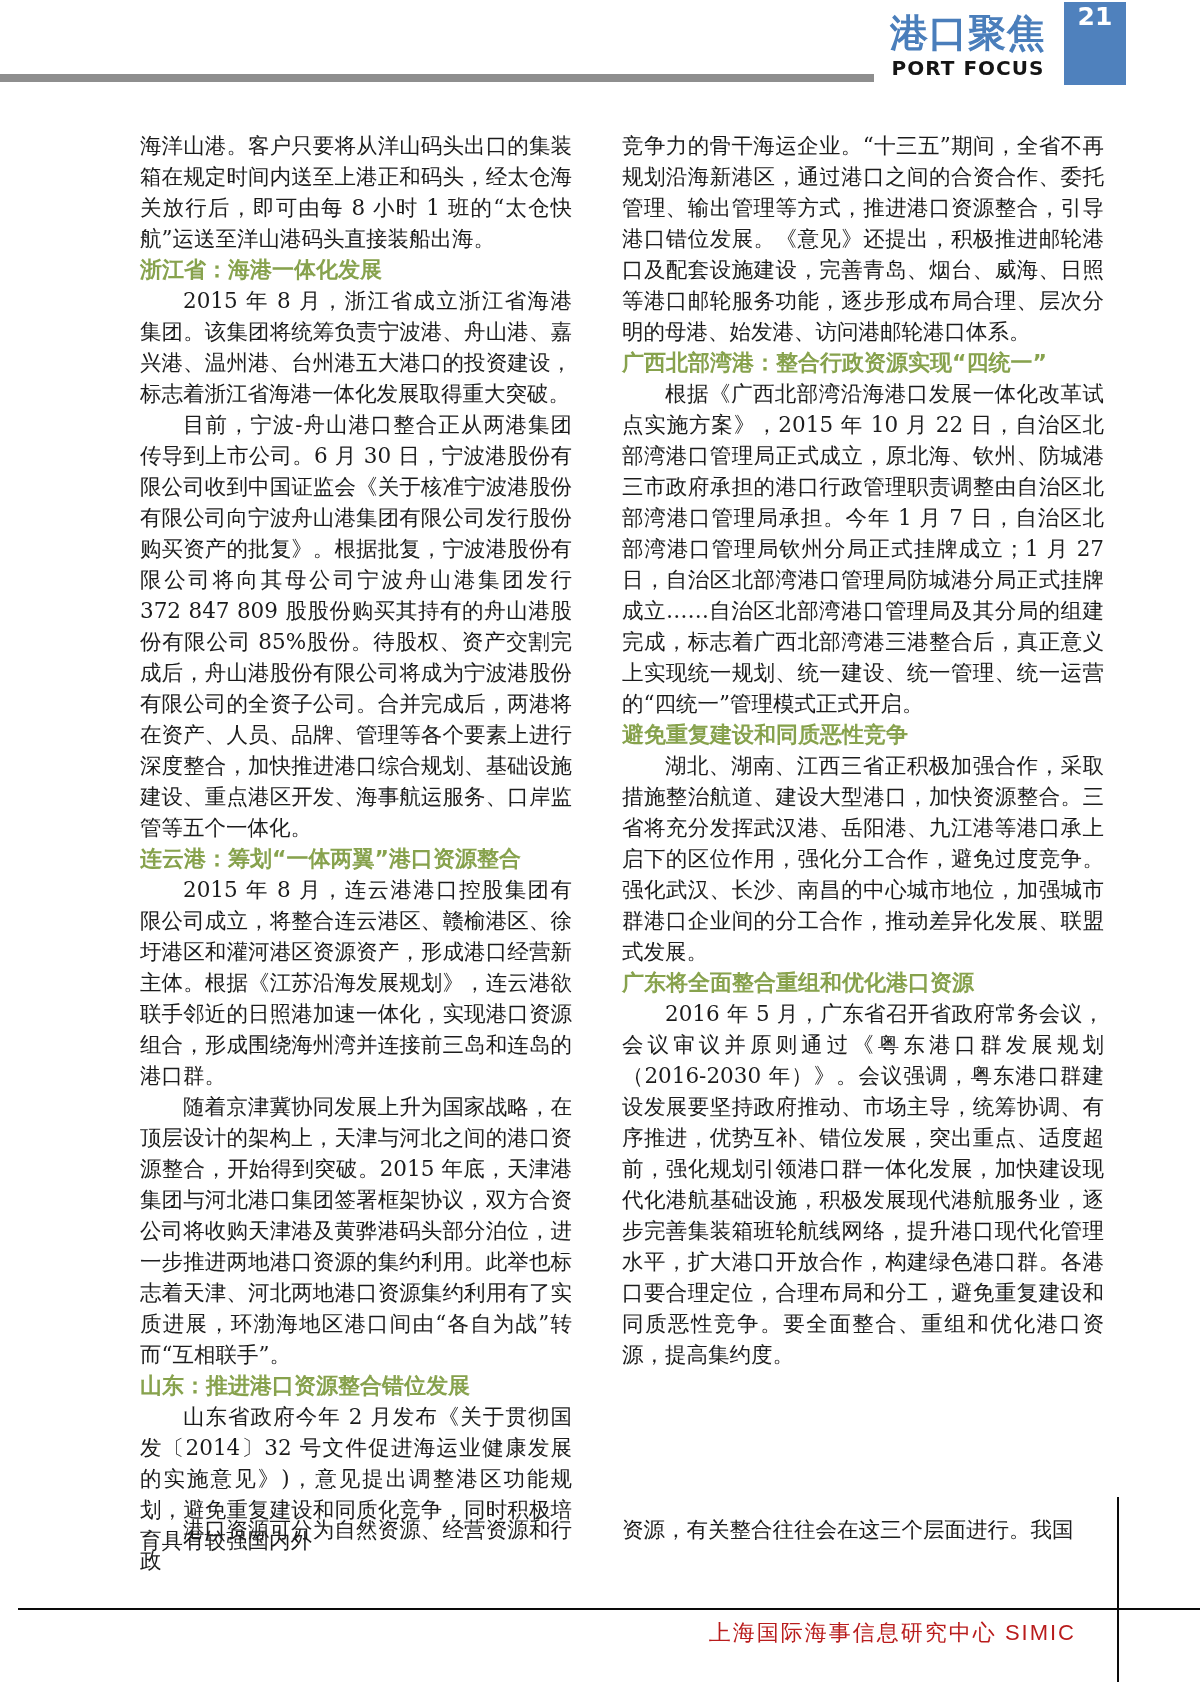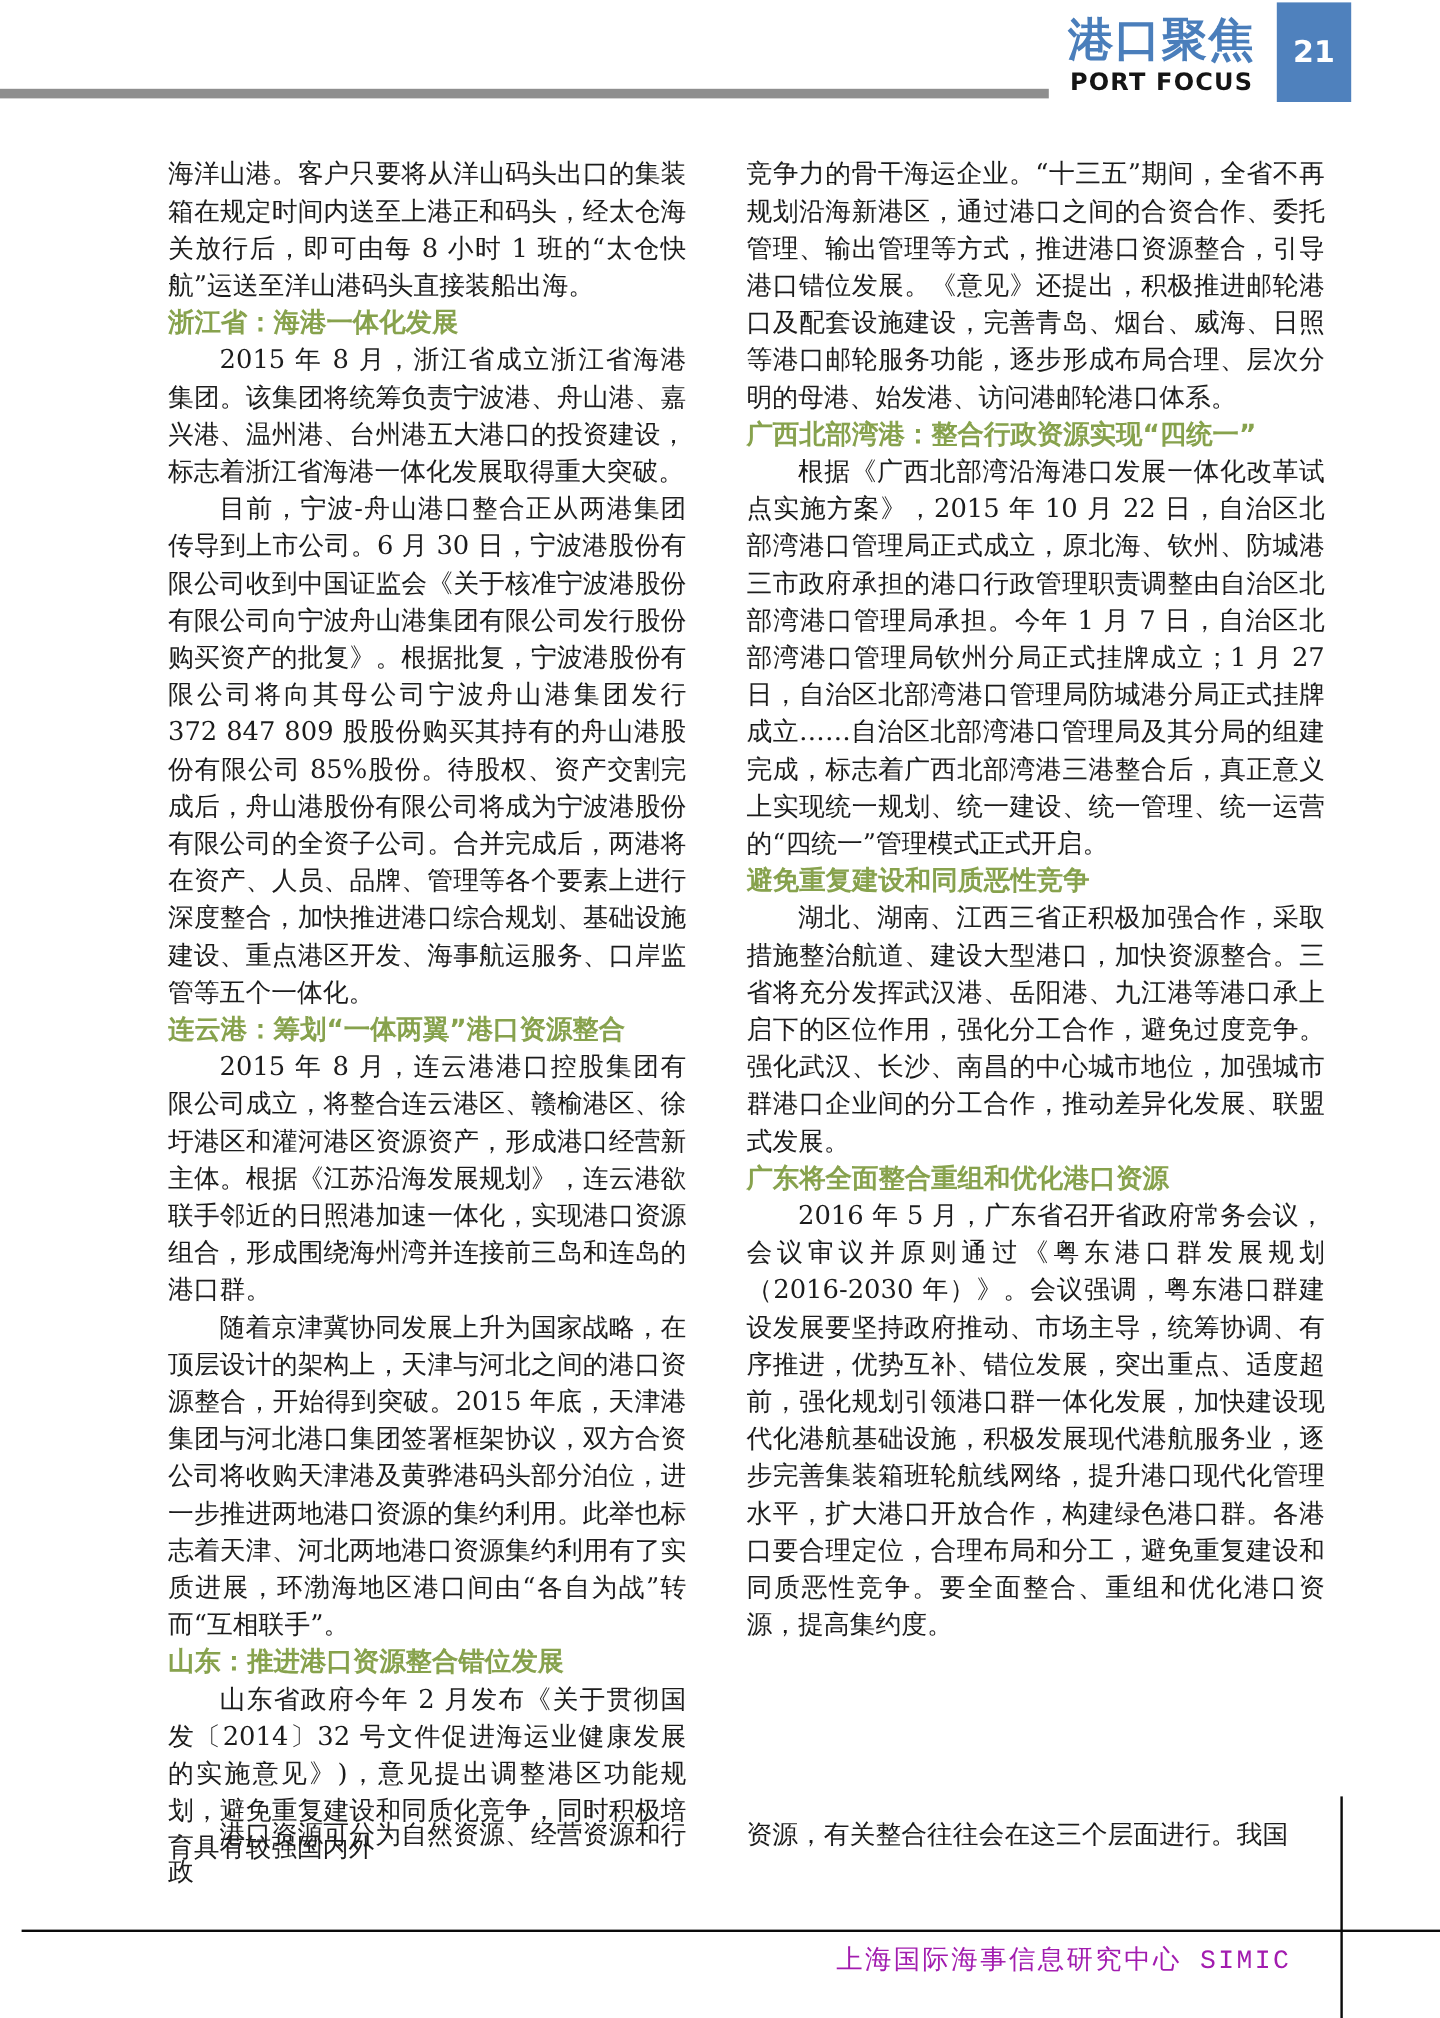--- a/index.html
+++ b/index.html
@@ -33,21 +33,21 @@
     letter-spacing:1px;line-height:46px;white-space:nowrap;
   }
   .masthead .en{
     font-family:"DejaVu Sans","Liberation Sans",sans-serif;
     font-size:20px;font-weight:bold;color:#151515;
     letter-spacing:1px;line-height:24px;white-space:nowrap;
   }
   .page-box{
     position:absolute;left:1064px;top:2px;width:62px;height:83px;
     background:var(--box-blue);
-    display:flex;align-items:center;justify-content:center;
+    display:flex;justify-content:center;
     font-family:"DejaVu Sans","Liberation Sans",sans-serif;
     font-size:25px;font-weight:bold;color:#ffffff;
   }
   .col{
     position:absolute;top:130px;
     font-size:21.5px;line-height:31px;
     text-align:justify;
   }
   .col-left{left:140px;width:432px;}
   .col-right{left:622px;width:482px;}
@@ -75,22 +75,22 @@
   .footer-rule{
     position:absolute;left:18px;top:1608px;width:1182px;height:2px;
     background:#0a0a0a;
   }
   .vertical-rule{
     position:absolute;left:1117px;top:1497px;width:2px;height:185px;
     background:#0a0a0a;
   }
   .footer-text{
     position:absolute;top:1618px;right:124px;
-    font-family:Liberation Mono, monospace;
-    font-size:22px;color:#a21caf;letter-spacing:2px;white-space:nowrap;
+    font-family:Liberation Sans, sans-serif;
+    font-size:22px;color:#b91c1c;letter-spacing:2px;white-space:nowrap;
   }
 </style>
 </head>
 <body>
 
 <div class="page">
 
   <div class="top-bar"></div>
 
   <div class="masthead">

